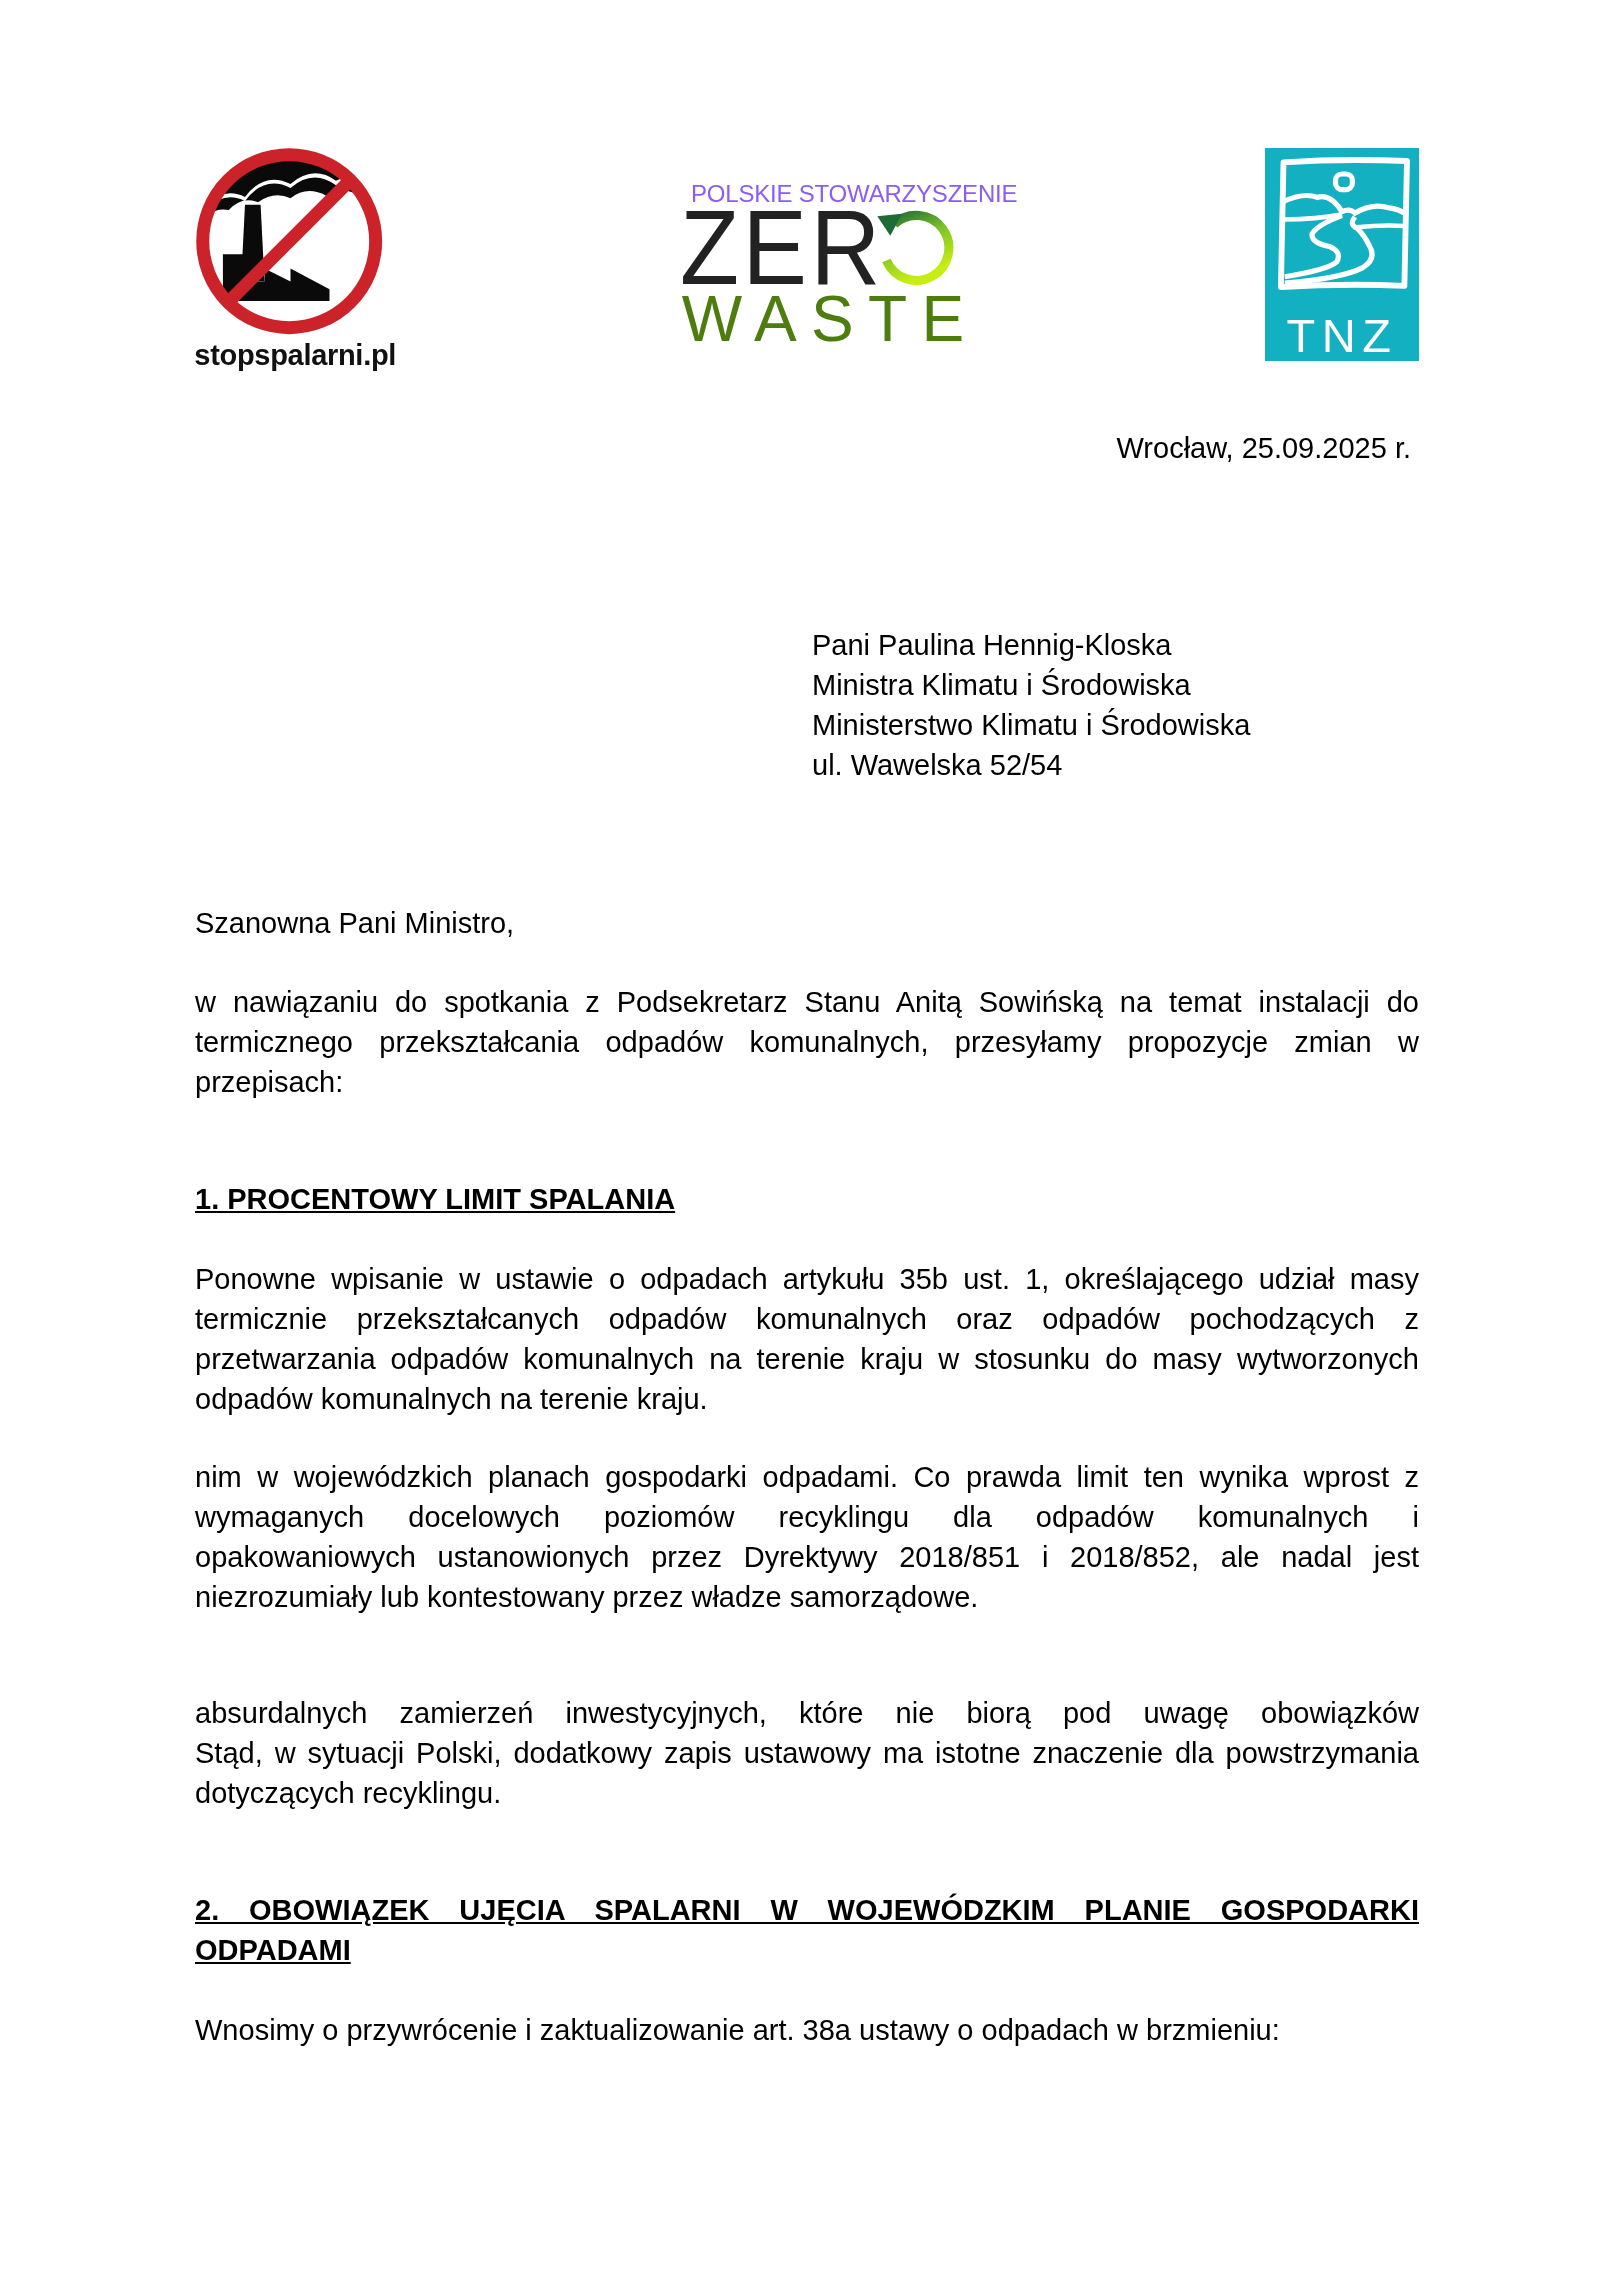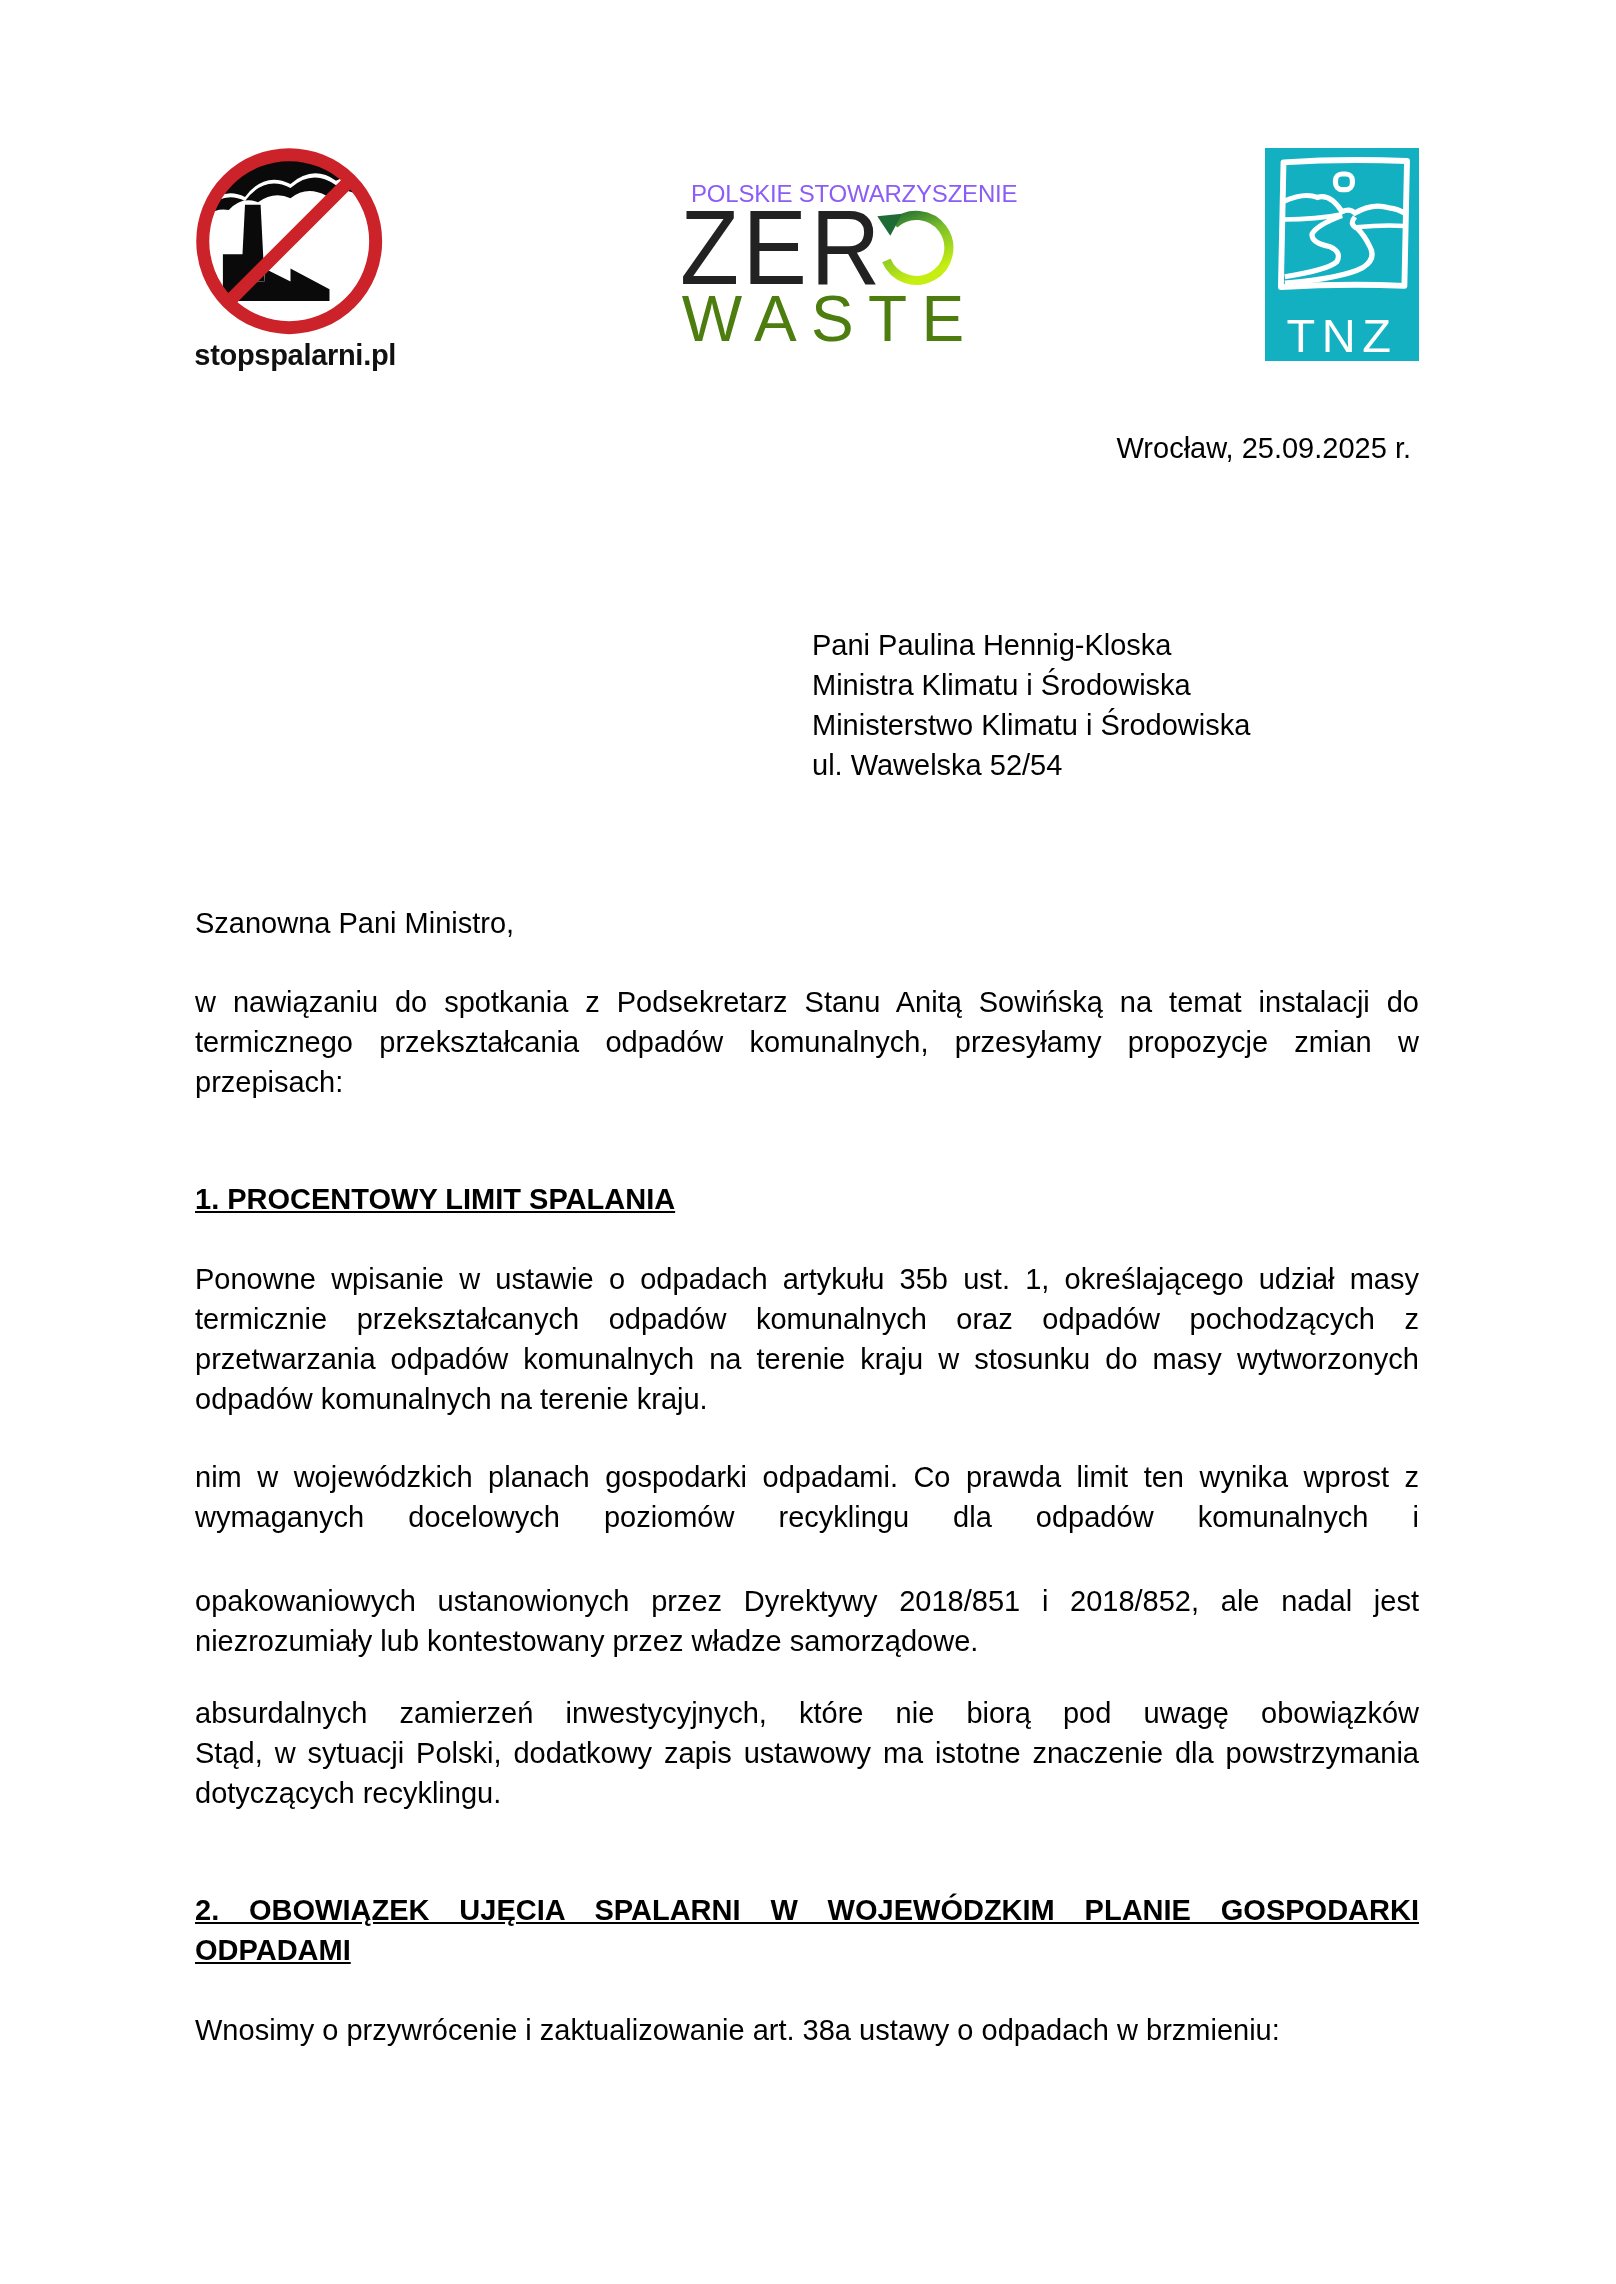--- a/index.html
+++ b/index.html
@@ -98,21 +98,21 @@
 <div class="just" style="top:1259px;">
   <span class="ln" style="white-space: normal;">Ponowne wpisanie w ustawie o odpadach artykułu 35b ust. 1, określającego udział masy</span>
   <span class="ln" style="white-space: normal;">termicznie przekształcanych odpadów komunalnych oraz odpadów pochodzących z</span>
   <span class="ln" style="white-space: normal;">przetwarzania odpadów komunalnych na terenie kraju w stosunku do masy wytworzonych</span>
   <span class="ln last" style="white-space: normal;">odpadów komunalnych na terenie kraju.</span>
 </div>
 
 <div class="just" style="top:1457px;">
   <span class="ln" style="white-space: normal;">nim w wojewódzkich planach gospodarki odpadami. Co prawda limit ten wynika wprost z</span>
   <span class="ln" style="white-space: normal;">wymaganych docelowych poziomów recyklingu dla odpadów komunalnych i</span>
-  <span class="ln" style="white-space: normal; margin-top: 44px;">opakowaniowych ustanowionych przez Dyrektywy 2018/851 i 2018/852, ale nadal jest</span>
+  <span class="ln" style="white-space: normal;">opakowaniowych ustanowionych przez Dyrektywy 2018/851 i 2018/852, ale nadal jest</span>
   <span class="ln last" style="white-space: normal;">niezrozumiały lub kontestowany przez władze samorządowe.</span>
 </div>
 
 <div class="just" style="top:1693px;">
   <span class="ln" style="white-space: normal;">absurdalnych zamierzeń inwestycyjnych, które nie biorą pod uwagę obowiązków</span>
   <span class="ln" style="white-space: normal;">Stąd, w sytuacji Polski, dodatkowy zapis ustawowy ma istotne znaczenie dla powstrzymania</span>
   <span class="ln last" style="white-space: normal;">dotyczących recyklingu.</span>
 </div>
 
 <div class="just head" style="top:1890px;">

